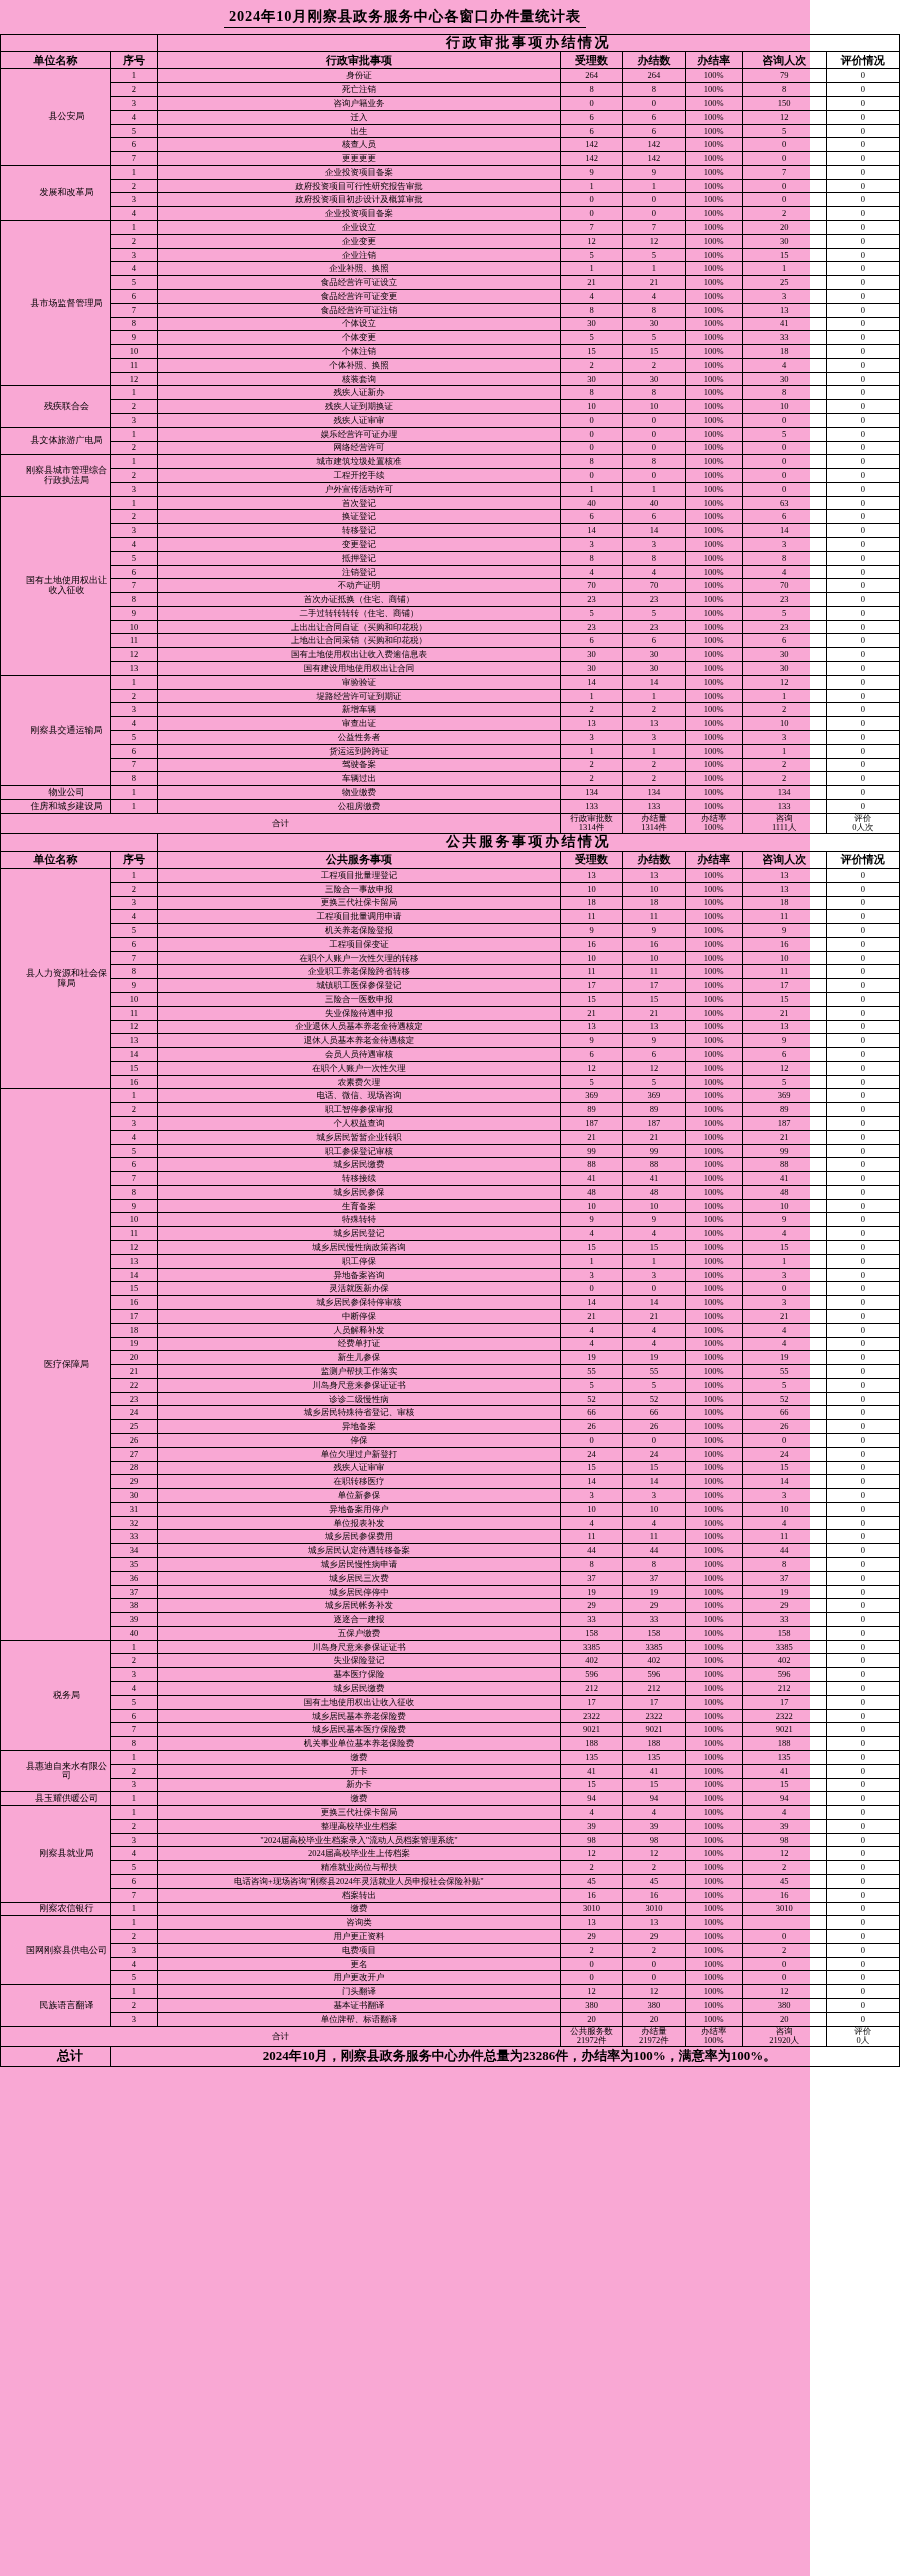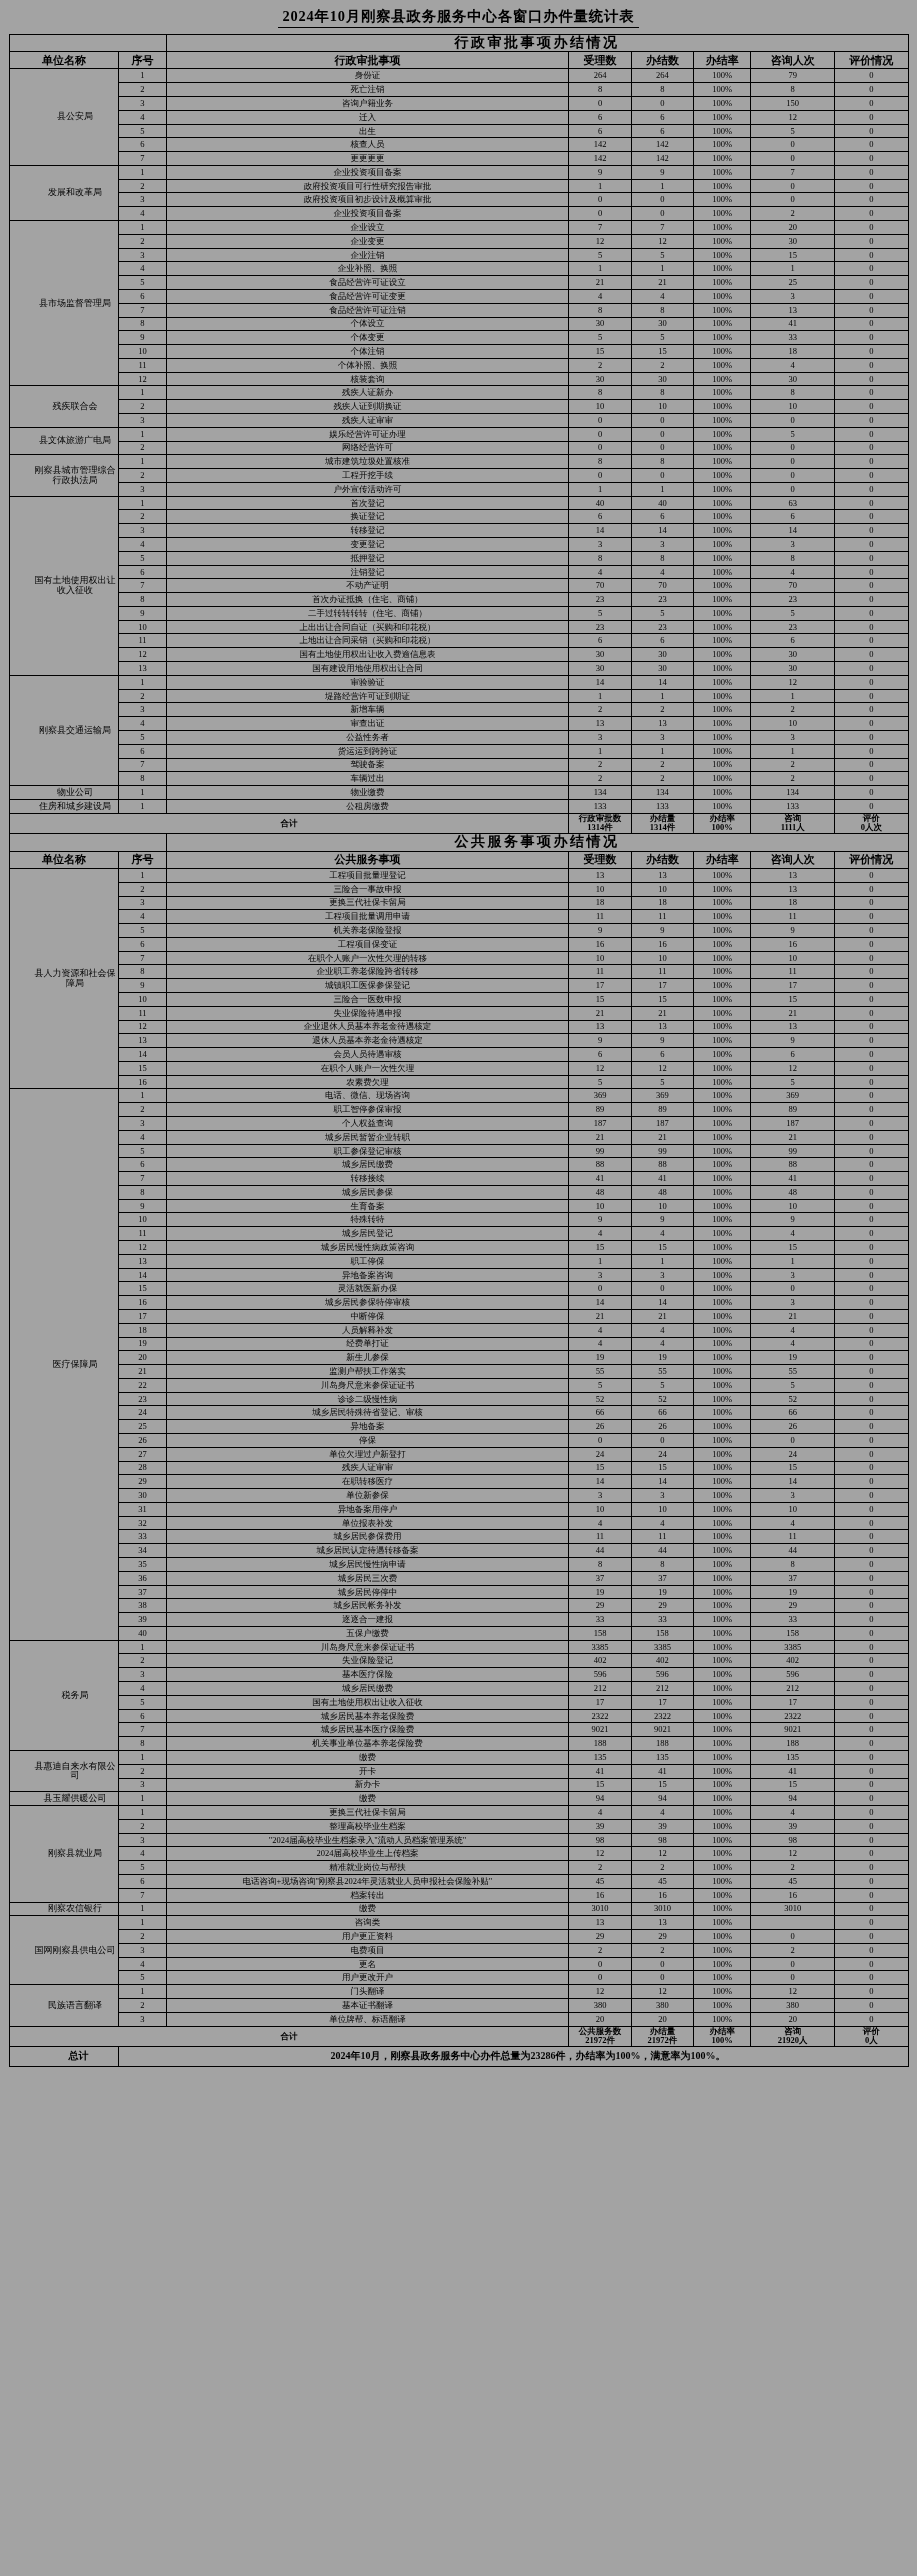--- a/index.html
+++ b/index.html
@@ -1,28 +1,28 @@
 <!DOCTYPE html>
 <html style="font-size:13.6px"><head>
 <meta charset="utf-8">
 <style>
   html,body{margin:0;padding:0;background:#ffffff;}
   body{font-family:"Liberation Sans","DejaVu Sans",sans-serif;color:#000;}
-  #page{width:917px;min-height:2576px;background:#a3a3a3;position:relative;padding:0;box-sizing:border-box;}
+  #page{width:810px;min-height:2576px;background:#f9a8d4;position:relative;padding:0;box-sizing:border-box;}
   .title-wrap{text-align:center;padding:6.8px 0 5.1px 0;}
   .main-title{font-family:"Liberation Serif","DejaVu Serif",serif;font-size:14.4px;font-weight:bold;letter-spacing:0.8px;display:inline-block;border-bottom:1.7px solid #000;padding:0 5.1px 1.7px 5.1px;}
   table{border-collapse:collapse;width:900px;margin:0 auto;table-layout:fixed;}
   td,th{border:0.8px solid #000;font-size:8.5px;line-height:1.05;padding:0.8px 1.7px;text-align:center;vertical-align:middle;font-family:"Liberation Serif","DejaVu Serif",serif;}
   .sec-head td{font-weight:bold;font-size:14px;height:15.3px;letter-spacing:2.5px;}
   .col-head td{font-weight:bold;font-size:11px;height:14.4px;}
   .unit{font-weight:normal;font-size:9px;padding-left:24px;}
   .item{text-align:center;}
   .row td{height:11.2px;}
-  .tot td{font-weight:bold;}
-  .grand td{font-weight:bold;font-size:10px;height:17px;padding-left:31px;}
+  .tot td{font-weight:normal;}
+  .grand td{font-weight:bold;font-size:13px;height:17px;padding-left:31px;}
   .w-unit{width:102px;}
   .w-seq{width:44px;}
   .w-item{width:374px;}
   .w-n{width:58px;}
   .w-r{width:53px;}
   .w-q{width:78px;}
   .w-e{width:68px;}
 </style>
 </head>
 <body>

